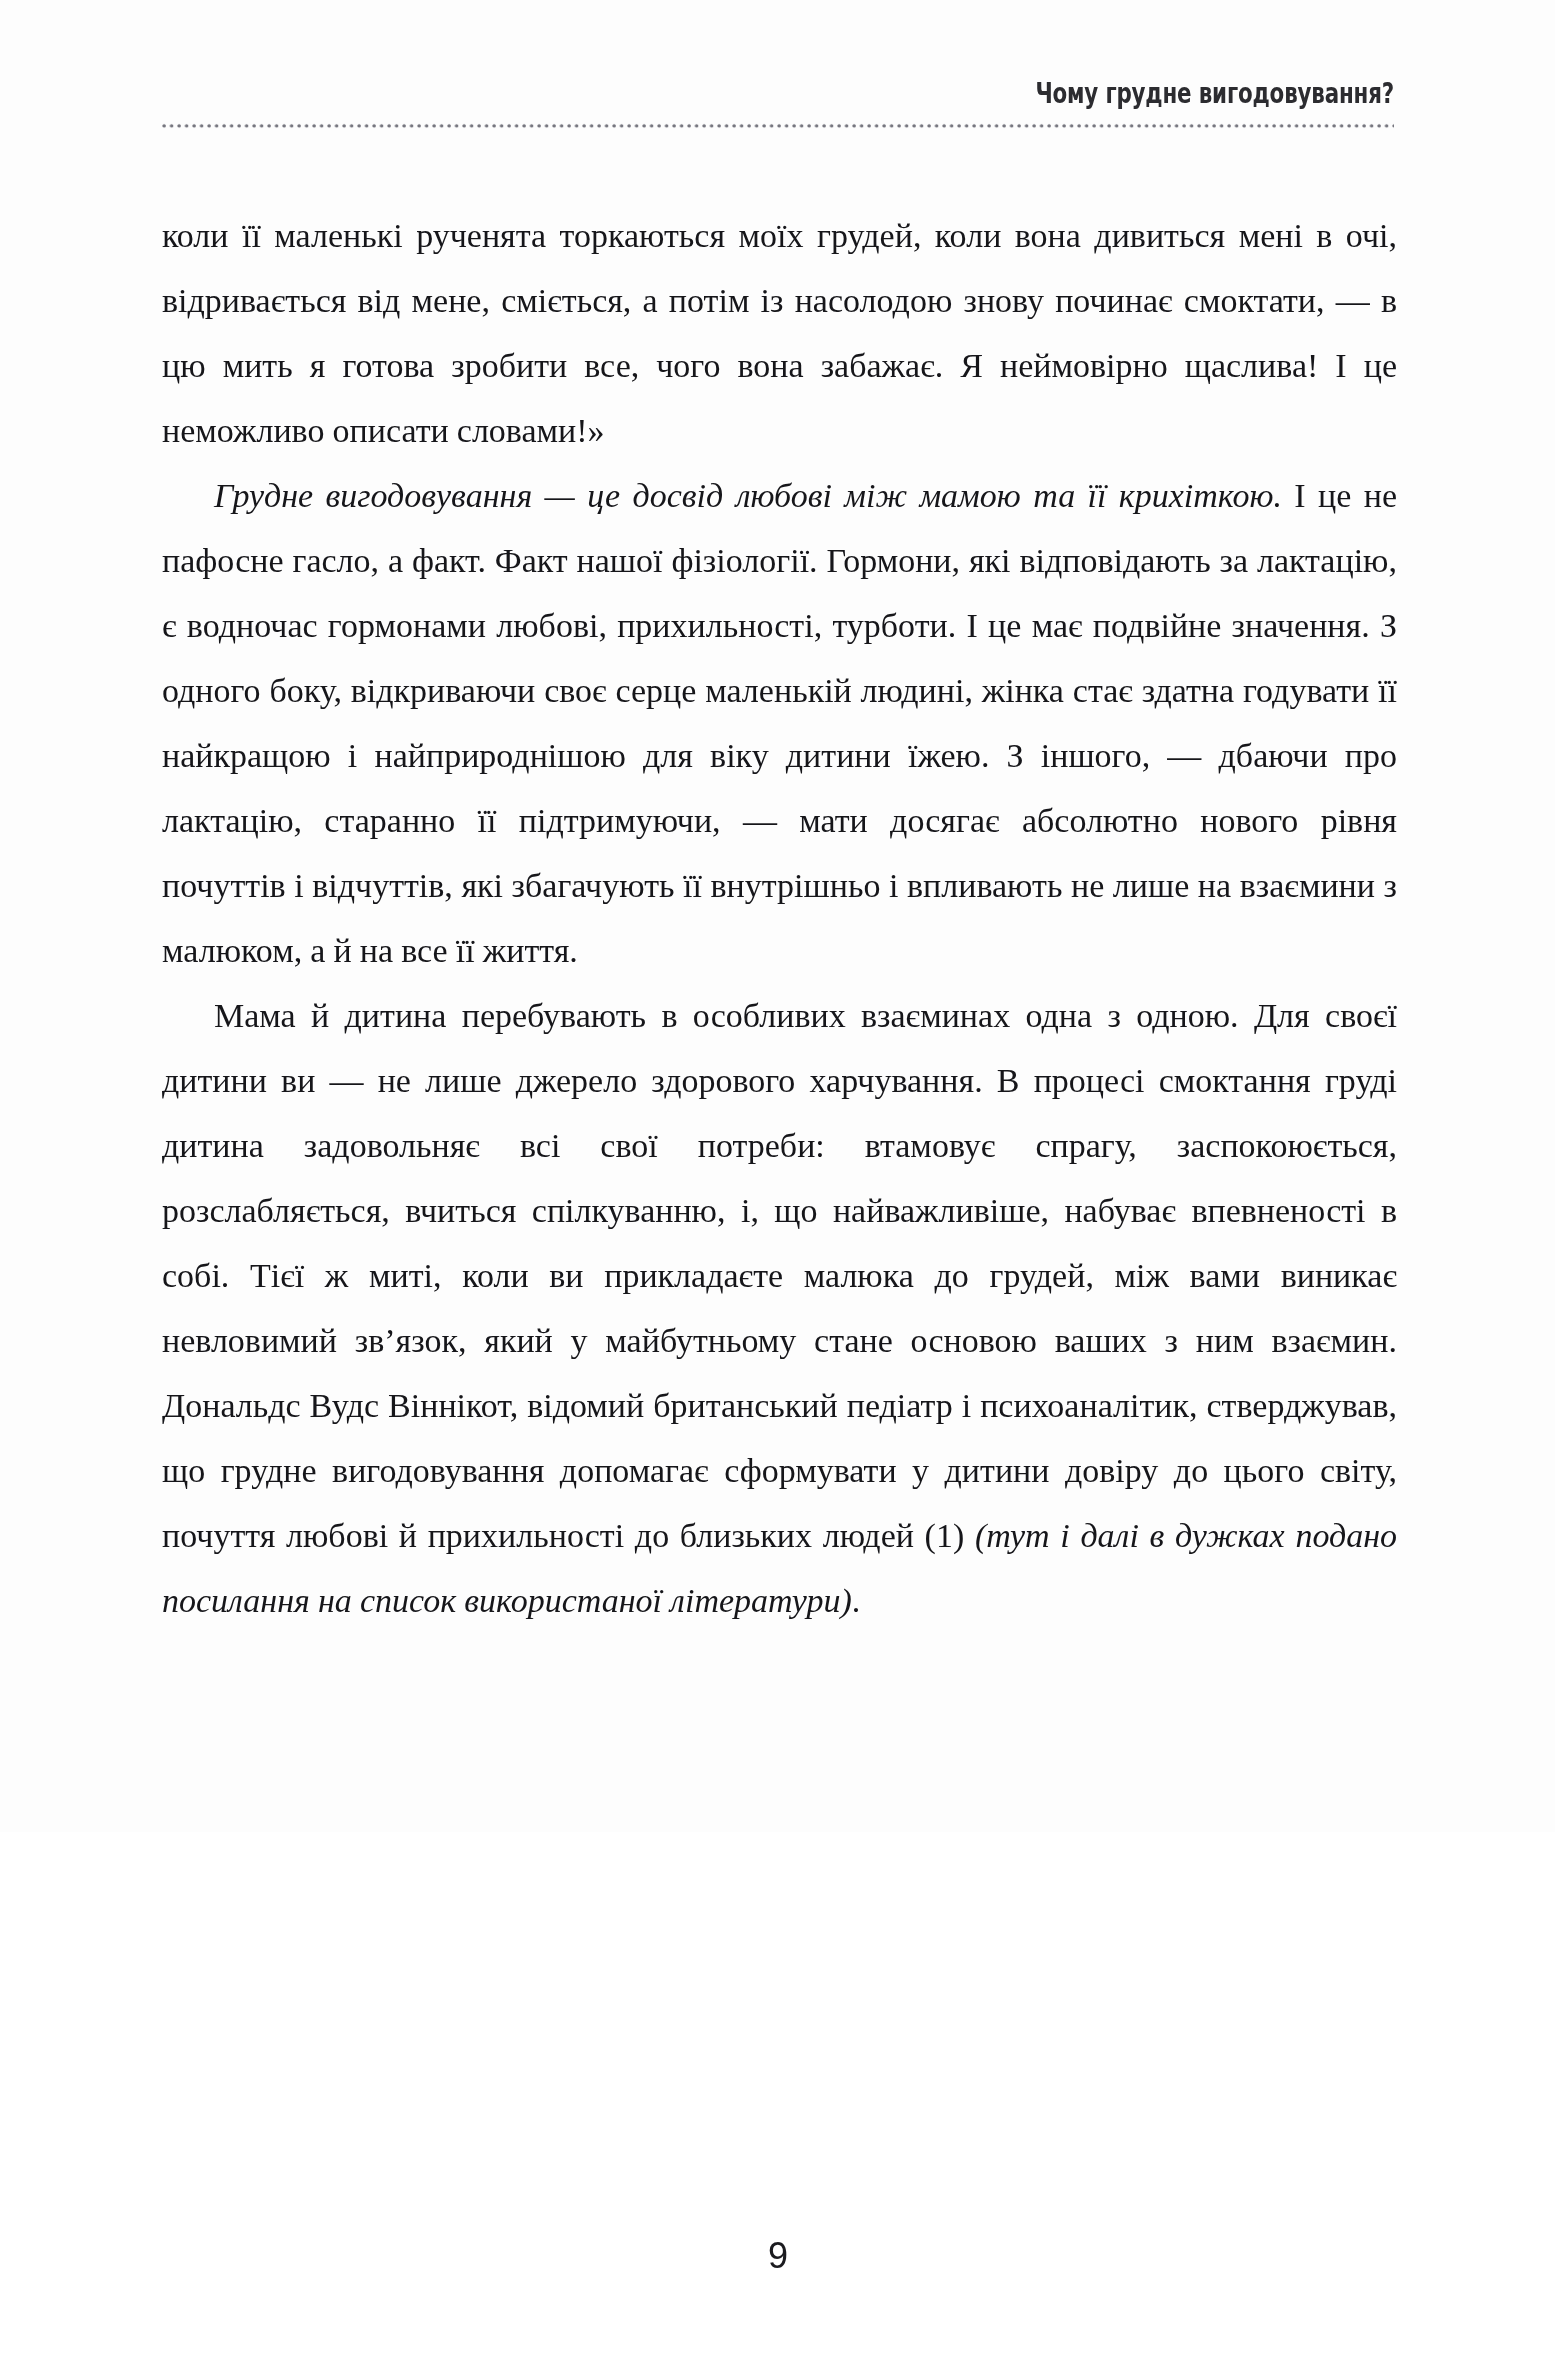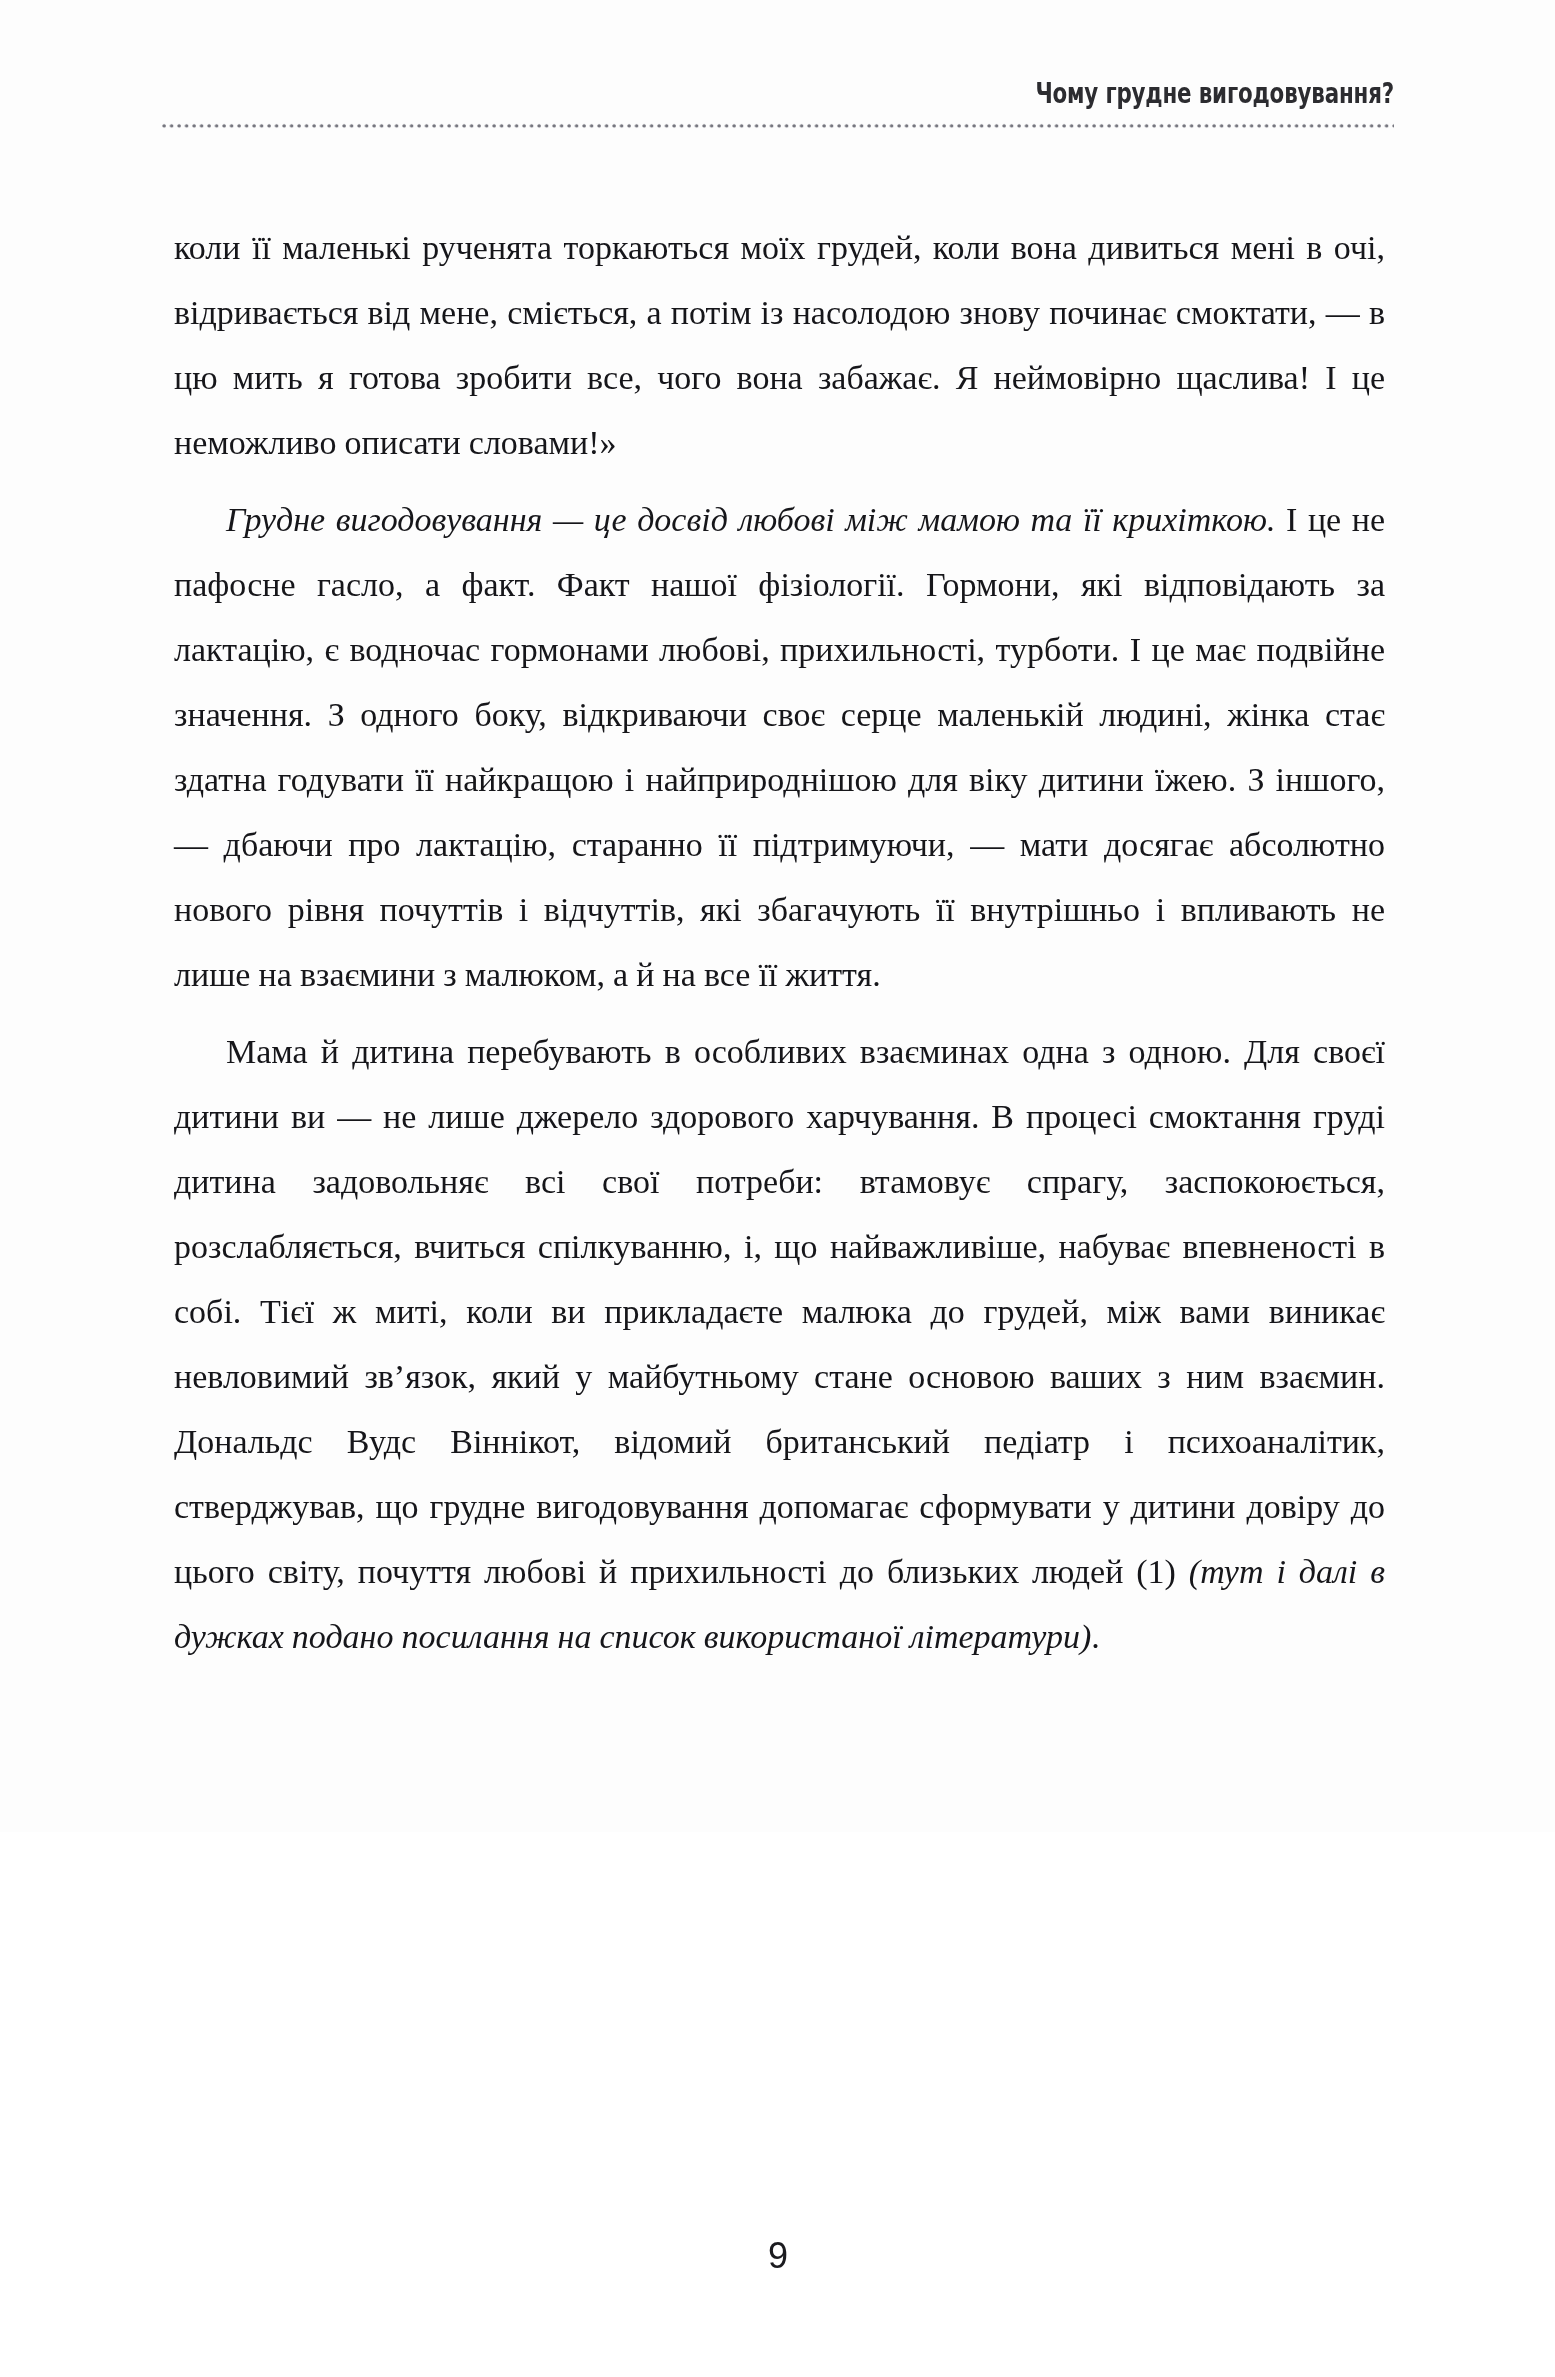--- a/index.html
+++ b/index.html
@@ -53,21 +53,21 @@
   }
 
   
   .textblock {
     position: absolute;
     left: 162px;
     top: 203px;
     width: 1235px;
   }
   p.para {
-    margin: 12px;
+    margin: 0;
     text-align: justify;
     text-justify: inter-word;
     font-size: 34px;
     line-height: 65px;
     color: #16161a;
     word-spacing: -0.4px;
     hyphens: manual;
   }
   p.indent {
     text-indent: 52px;

